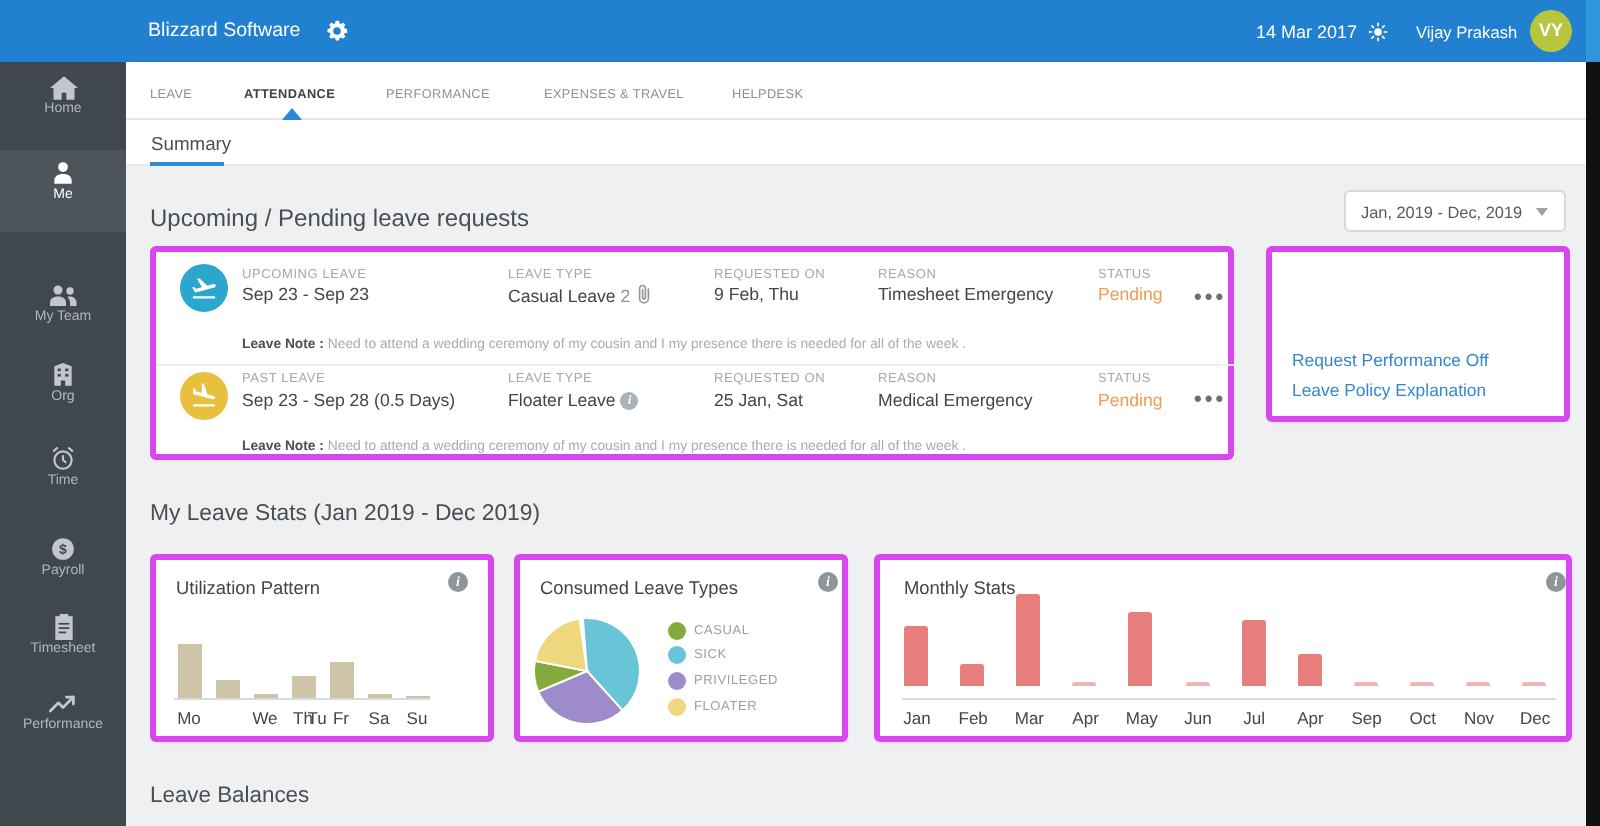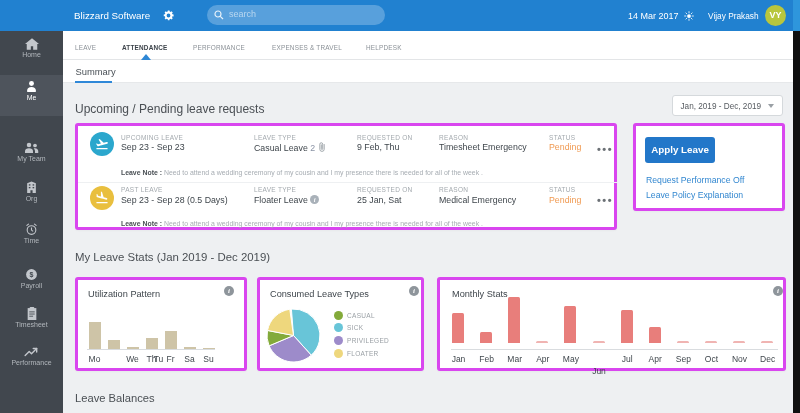--- a/index.html
+++ b/index.html
@@ -70,27 +70,20 @@
 .leglbl { position:absolute; font-size:6.5px; letter-spacing:0.3px; color:#9aa0a5; }
 </style>
 </head>
 <body>
 
 <div id="header">
   <div id="company">Blizzard Software</div>
   <svg class="abs" style="left:162px; top:9px;" width="13" height="13" viewBox="0 0 24 24" fill="#fff">
     <path d="M12 8.5a3.5 3.5 0 100 7 3.5 3.5 0 000-7zm9.4 5.5l-2.2-.4a7 7 0 01-.7 1.7l1.3 1.8-2.1 2.1-1.8-1.3a7 7 0 01-1.7.7l-.4 2.2h-3l-.4-2.2a7 7 0 01-1.7-.7l-1.8 1.3-2.1-2.1 1.3-1.8a7 7 0 01-.7-1.7l-2.2-.4v-3l2.2-.4a7 7 0 01.7-1.7L4.8 6.3l2.1-2.1 1.8 1.3a7 7 0 011.7-.7l.4-2.2h3l.4 2.2a7 7 0 011.7.7l1.8-1.3 2.1 2.1-1.3 1.8a7 7 0 01.7 1.7l2.2.4v3z"></path>
   </svg>
-  <div id="searchbox">
-    <svg class="abs" style="left:7px; top:5px;" width="10" height="10" viewBox="0 0 10 10">
-      <circle cx="4" cy="4" r="3" fill="none" stroke="rgba(255,255,255,0.85)" stroke-width="1.2"></circle>
-      <line x1="6.3" y1="6.3" x2="9" y2="9" stroke="rgba(255,255,255,0.85)" stroke-width="1.2"></line>
-    </svg>
-    <span class="ph" style="opacity:0.75;">search</span>
-  </div>
   <div id="hdate">14 Mar 2017</div>
   <svg class="abs" style="left:684px; top:10.5px;" width="10" height="10" viewBox="0 0 24 24" fill="#fff">
     <circle cx="12" cy="12" r="4.5"></circle>
     <g stroke="#fff" stroke-width="2" stroke-linecap="round">
       <line x1="12" y1="1.5" x2="12" y2="4.5"></line>
         <line x1="12" y1="19.5" x2="12" y2="22.5"></line>
       <line x1="1.5" y1="12" x2="4.5" y2="12"></line>
         <line x1="19.5" y1="12" x2="22.5" y2="12"></line>
       <line x1="4.6" y1="4.6" x2="6.7" y2="6.7"></line>
         <line x1="17.3" y1="17.3" x2="19.4" y2="19.4"></line>
@@ -235,21 +228,20 @@
   <span class="val" style="left:279px; top:68.5px;">25 Jan, Sat</span>
   <span class="caps" style="left:361px; top:60px;">REASON</span>
   <span class="val" style="left:361px; top:68.5px;">Medical Emergency</span>
   <span class="caps" style="left:471px; top:60px;">STATUS</span>
   <span class="val orange" style="left:471px; top:68.5px;">Pending</span>
   <span class="dots" style="left:519px; top:68px;">•••</span>
   <span class="note" style="left:43px; top:94px;"><b>Leave Note :</b> Need to attend a wedding ceremony of my cousin and I my presence there is needed for all of the week .</span>
 </div>
 
 <div class="card" style="left:633px; top:123px; width:152px; height:88px;">
-  <div id="applybtn">Apply Leave</div>
   <span class="plink" style="top:49px;">Request Performance Off</span>
   <span class="plink" style="top:64px;">Leave Policy Explanation</span>
 </div>
 
 <div class="h1" style="left:75px; top:250.5px; font-size:11.4px;">My Leave Stats (Jan 2019 - Dec 2019)</div>
 
 <div class="card" id="utilcard" style="left:75px; top:277px; width:172px; height:94px;">
   <span class="ctitle" style="left:10px; top:9px;">Utilization Pattern</span>
   <span class="iinfo" style="left:146px; top:6px;">i</span>
   <div class="baseline" style="left:9px; top:69px; width:128px;"></div>
@@ -302,21 +294,21 @@
   <div class="bar rb" style="left:208.7px; height:16px;"></div>
   <div class="bar rb" style="left:236.8px; height:1.5px; background:#f0b4b2;"></div>
   <div class="bar rb" style="left:264.9px; height:1.5px; background:#f0b4b2;"></div>
   <div class="bar rb" style="left:293px; height:1.5px; background:#f0b4b2;"></div>
   <div class="bar rb" style="left:321.1px; height:1.5px; background:#f0b4b2;"></div>
   <span class="blabel" style="left:4.5px; top:74px; width:28px;">Jan</span>
   <span class="blabel" style="left:32.6px; top:74px; width:28px;">Feb</span>
   <span class="blabel" style="left:60.7px; top:74px; width:28px;">Mar</span>
   <span class="blabel" style="left:88.8px; top:74px; width:28px;">Apr</span>
   <span class="blabel" style="left:116.9px; top:74px; width:28px;">May</span>
-  <span class="blabel" style="left:145px; top:86px; width:28px;">Jun</span>
+  <span class="blabel" style="left:145px; top:74px; width:28px;">Jun</span>
   <span class="blabel" style="left:173.1px; top:74px; width:28px;">Jul</span>
   <span class="blabel" style="left:201.2px; top:74px; width:28px;">Apr</span>
   <span class="blabel" style="left:229.3px; top:74px; width:28px;">Sep</span>
   <span class="blabel" style="left:257.4px; top:74px; width:28px;">Oct</span>
   <span class="blabel" style="left:285.5px; top:74px; width:28px;">Nov</span>
   <span class="blabel" style="left:313.6px; top:74px; width:28px;">Dec</span>
 </div>
 
 <div class="h1" style="left:75px; top:391.5px; font-size:11.2px;">Leave Balances</div>
 

